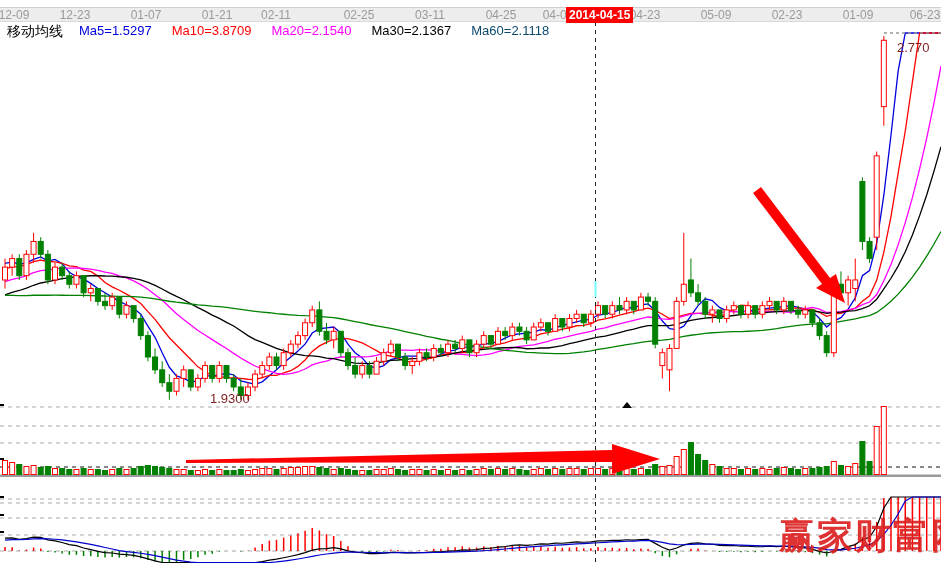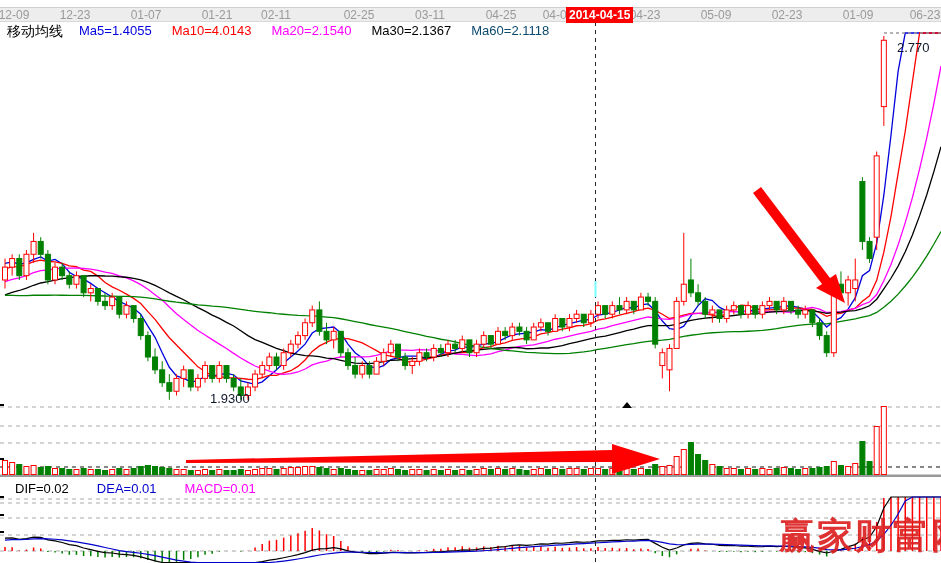--- a/index.html
+++ b/index.html
@@ -11,21 +11,21 @@
   .date-label{position:absolute;top:0;transform:translateX(-50%);font-size:12px;color:#9a9a9a;white-space:nowrap;text-align:right;}
   .selected-date{position:absolute;left:566px;top:-1px;background:#ff0000;color:#ffffff;font-size:12px;
                  font-weight:bold;padding:1px 3px;white-space:nowrap;}
   .legend-row{position:absolute;left:7px;top:23px;height:15px;display:flex;align-items:flex-start;font-size:13px;}
   .legend-title{color:#000;margin-right:16px;font-size:14px;}
   .legend-item{margin-right:20px;white-space:nowrap;}
   .indicator-row{position:absolute;left:15px;top:480px;height:16px;display:flex;align-items:center;font-size:13px;}
   .indicator-item{margin-right:28px;white-space:nowrap;}
   .callout{position:absolute;left:676px;top:140px;font-size:21px;font-weight:bold;color:#ff0000;
            letter-spacing:1px;white-space:nowrap;}
-  .price-label{position:absolute;font-size:13px;color:#0f172a;white-space:nowrap;}
+  .price-label{position:absolute;font-size:13px;color:#7f1d1d;white-space:nowrap;}
   .label-high{left:897px;top:40px;}
   .label-low{left:210px;top:391px;}
   .watermark{position:absolute;left:779px;top:512px;font-size:36px;font-weight:bold;color:#dd2222;
              font-family:"DejaVu Serif",serif;letter-spacing:2px;opacity:.92;white-space:nowrap;}
 </style>
 </head>
 <body>
 
 <div class="screen">
 
@@ -592,32 +592,27 @@
       <span class="date-label" style="left: 276px;">02-11</span>
       <span class="date-label" style="left: 217px;">01-21</span>
       <span class="date-label" style="left: 146px;">01-07</span>
       <span class="date-label" style="left: 75px;">12-23</span>
       <span class="date-label" style="left: 14px;">12-09</span>
     <span class="selected-date">2014-04-15</span>
   </div>
 
   <div class="legend-row">
     <span class="legend-title">移动均线</span>
-  <span class="legend-item" style="color: rgb(0, 0, 221);">Ma5=1.4055</span>
-      <span class="legend-item" style="color: rgb(255, 0, 0);">Ma10=4.0143</span>
+  <span class="legend-item" style="color: rgb(0, 0, 221);">Ma5=1.5297</span>
+      <span class="legend-item" style="color: rgb(255, 0, 0);">Ma10=3.8709</span>
       <span class="legend-item" style="color: rgb(255, 0, 255);">Ma20=2.1540</span>
       <span class="legend-item" style="color: rgb(0, 0, 0);">Ma30=2.1367</span>
       <span class="legend-item" style="color: #0c4a6e;">Ma60=2.1118</span>
     </div>
 
-  <div class="indicator-row">
-      <span class="indicator-item" style="color: rgb(0, 0, 0);">DIF=0.02</span>
-      <span class="indicator-item" style="color: rgb(0, 0, 204);">DEA=0.01</span>
-      <span class="indicator-item" style="color: rgb(255, 0, 255);">MACD=0.01</span>
-    </div>
 
 
   <div class="price-label label-high">2.770</div>
 
   <div class="price-label label-low">1.9300</div>
 
   <div class="watermark">赢家财富网</div>
 
 </div>
 

